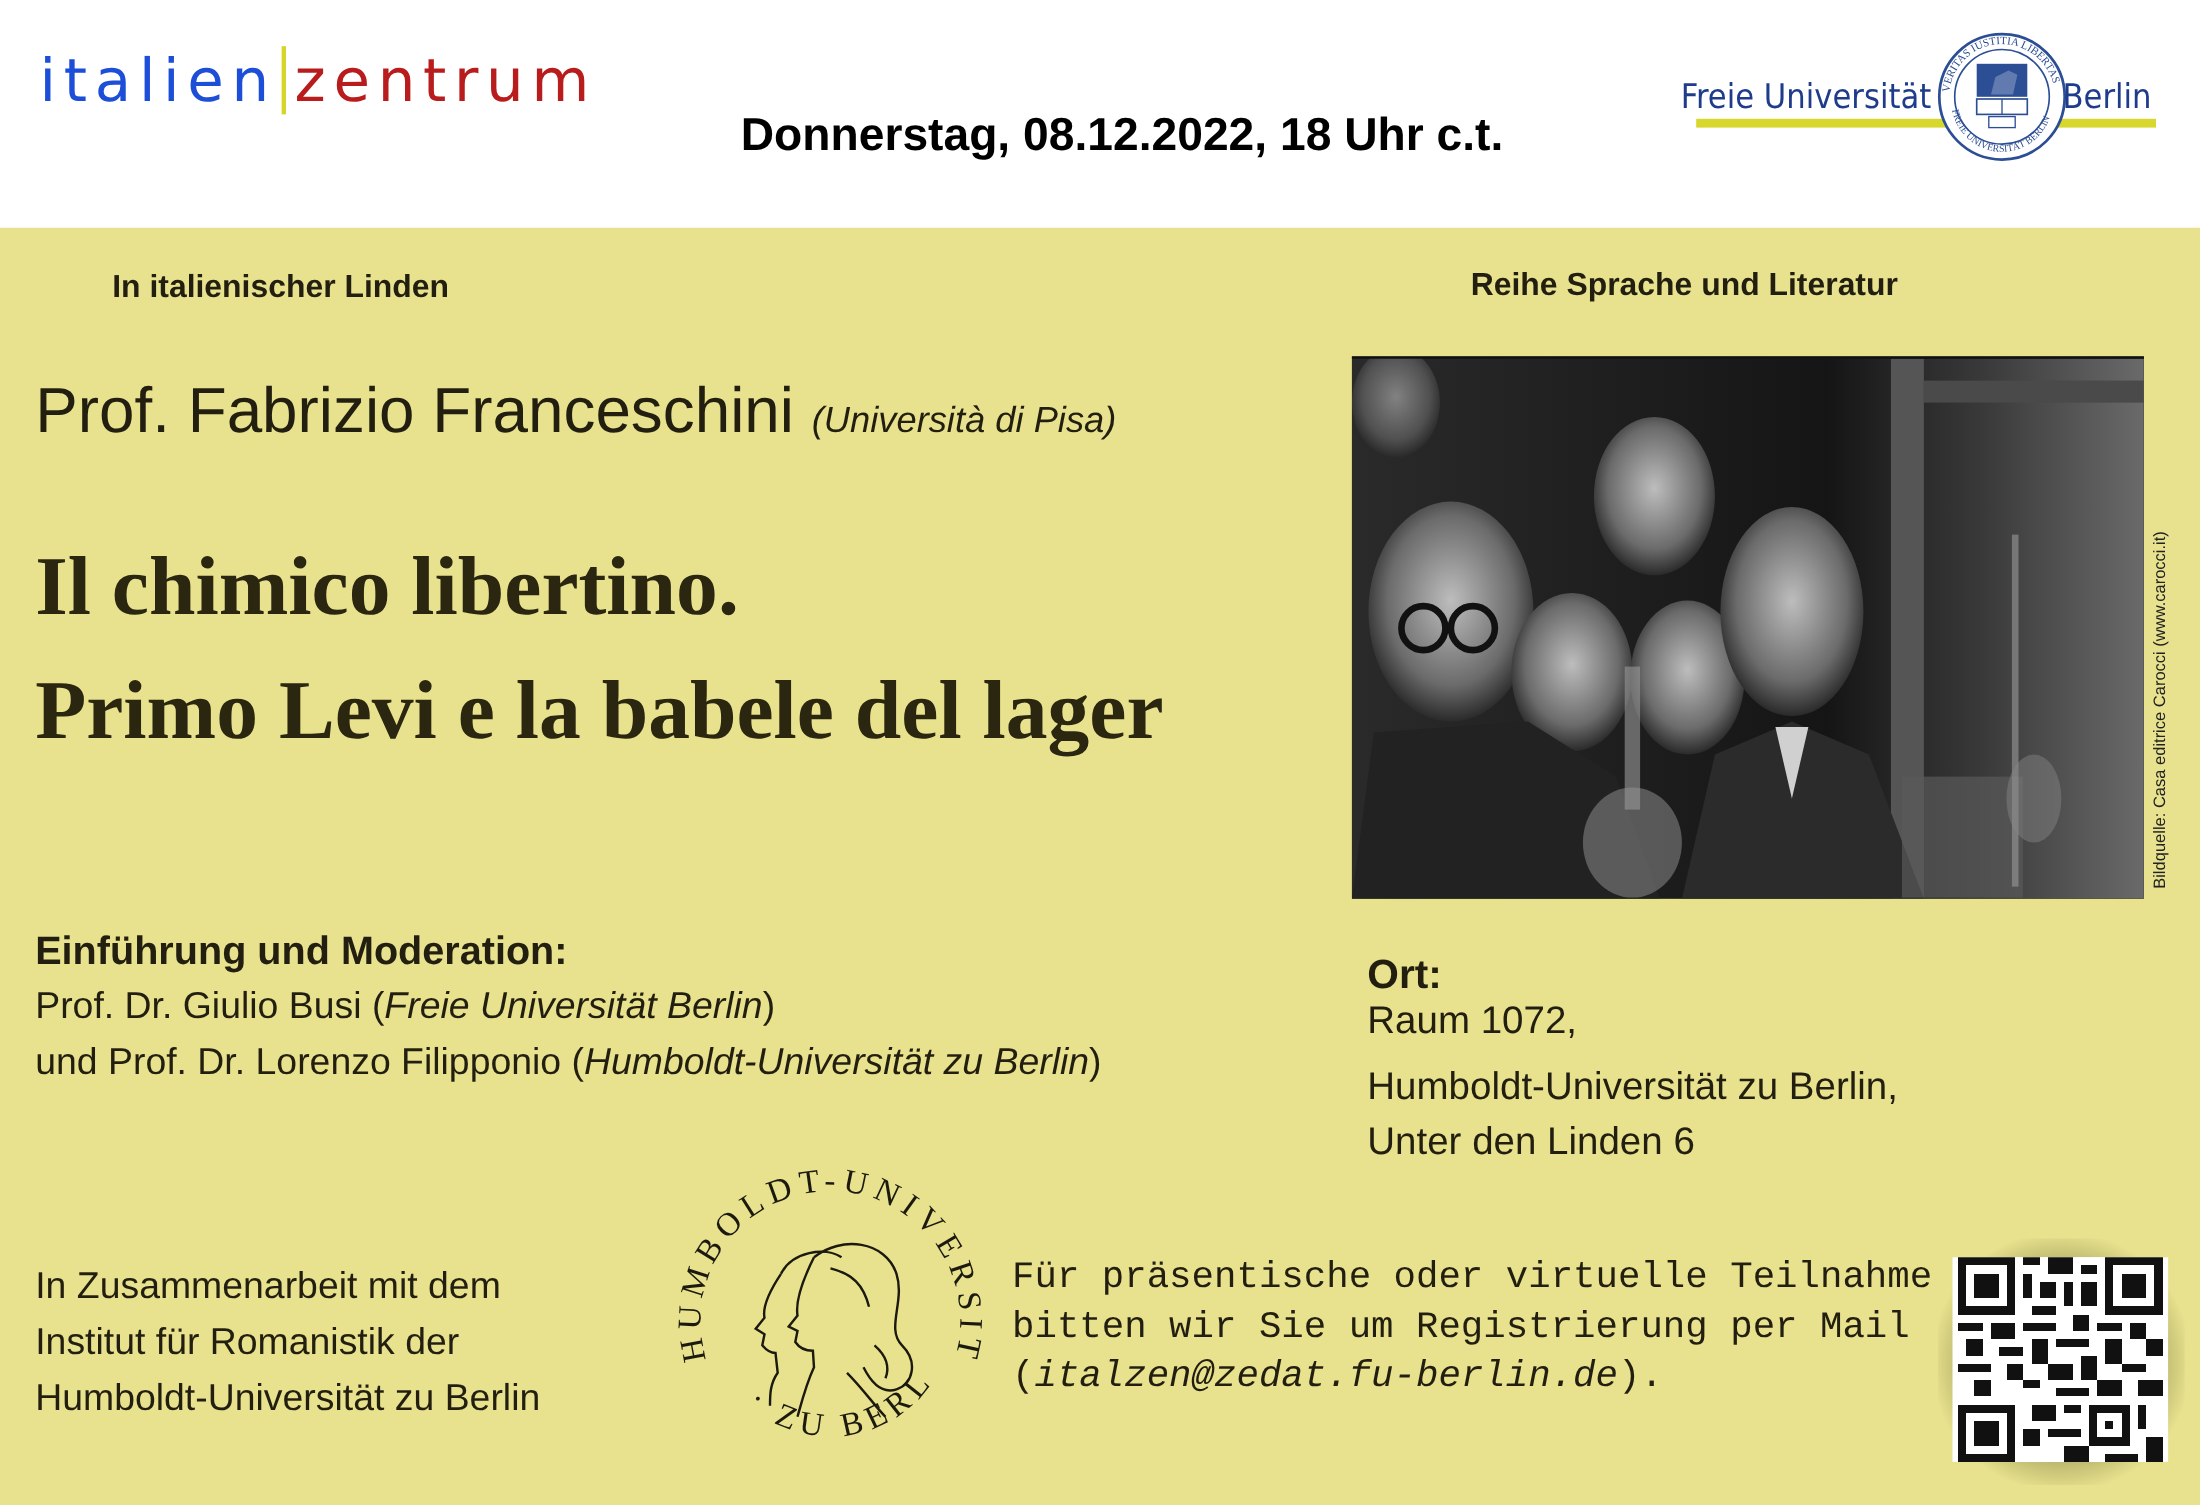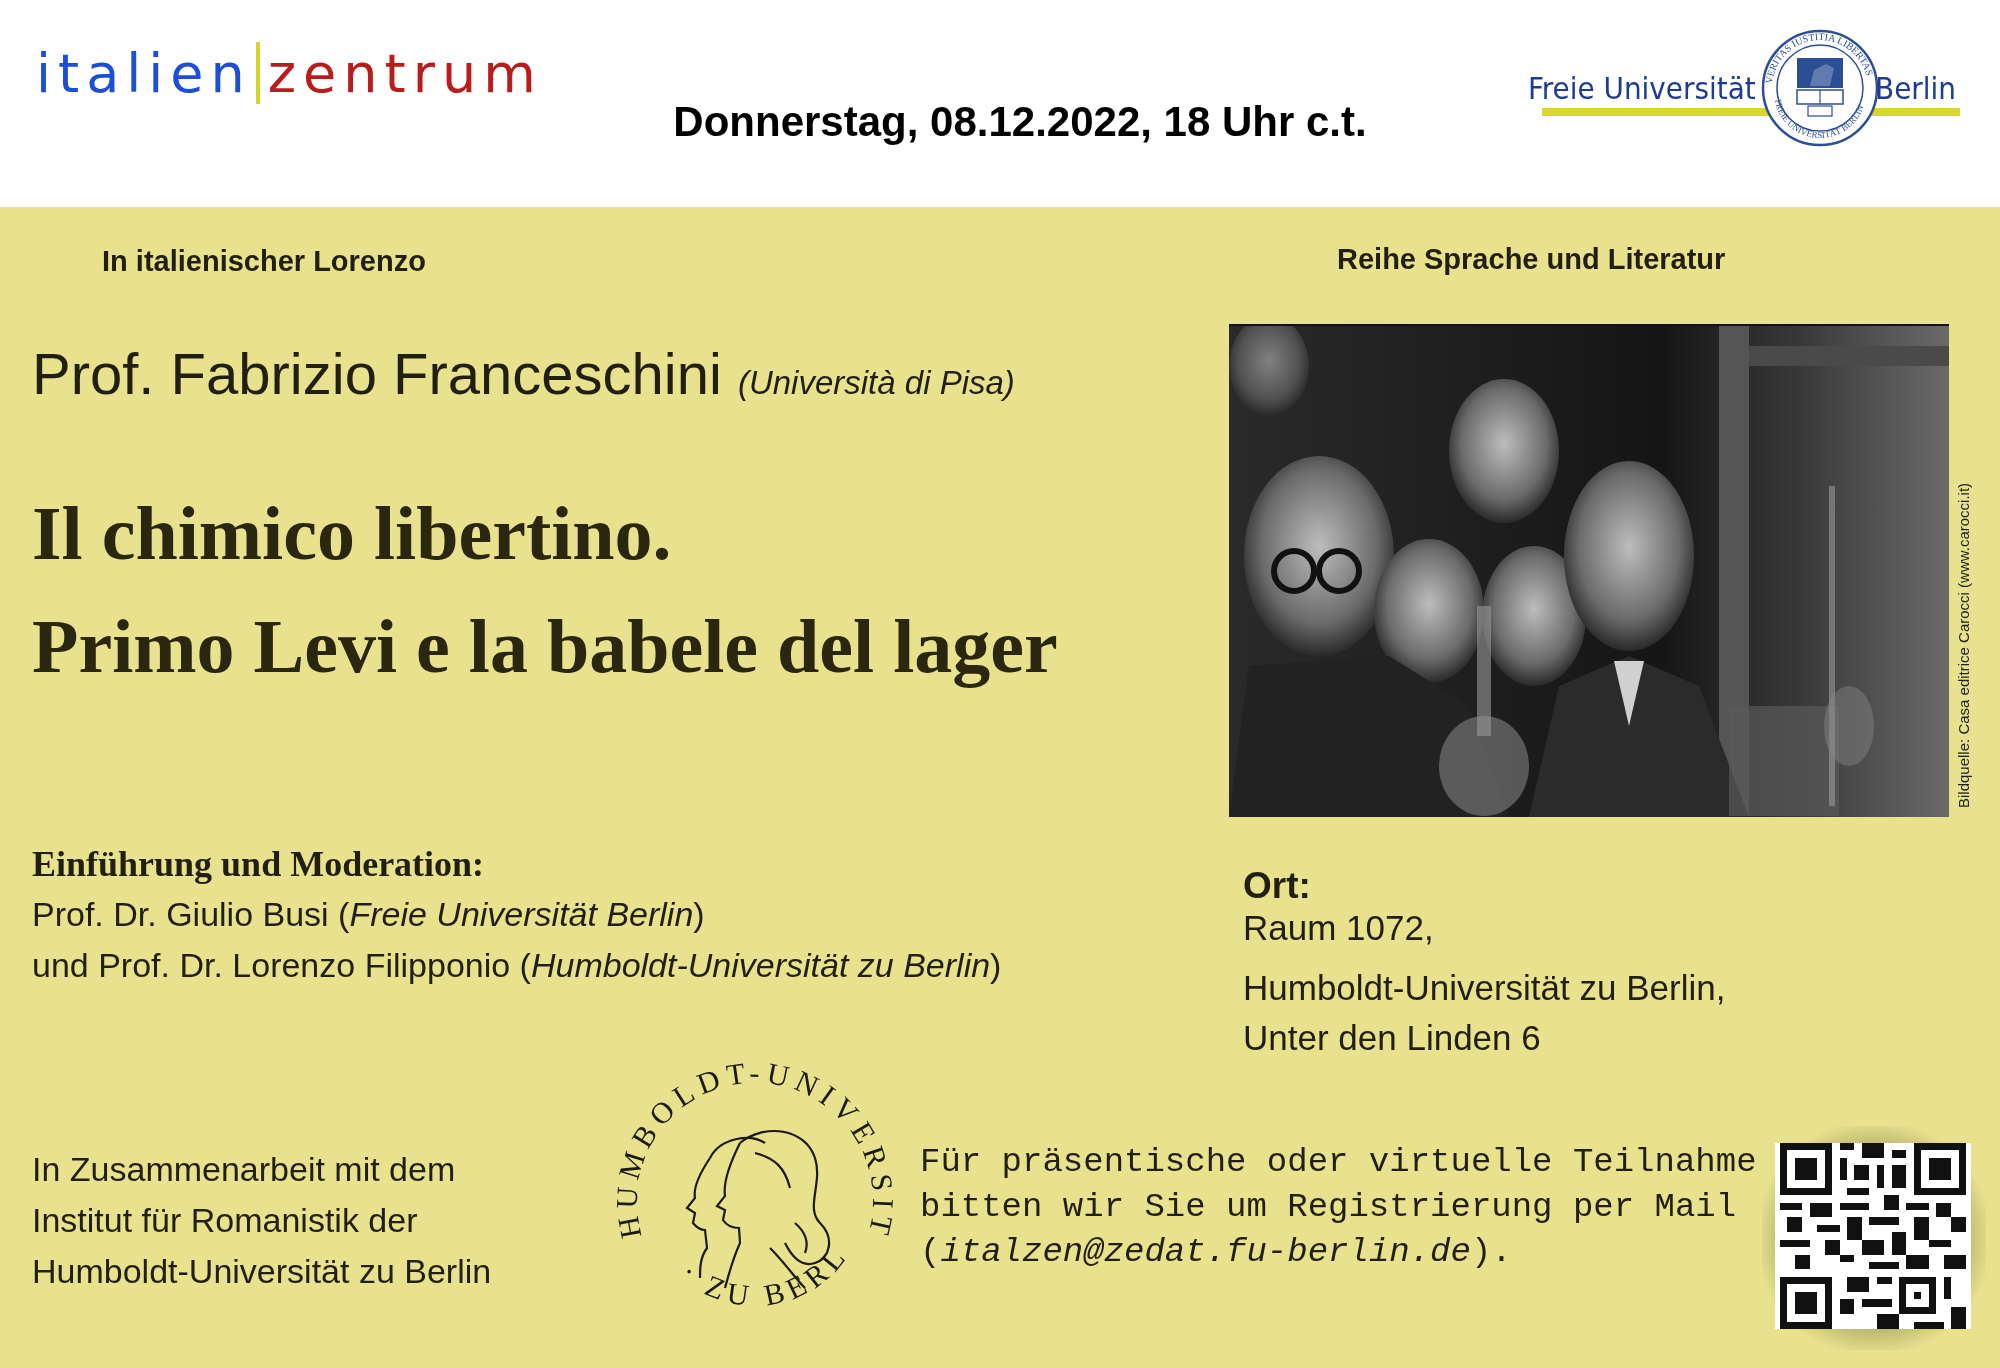--- a/index.html
+++ b/index.html
@@ -45,21 +45,21 @@
   .title { left: 32px; font-family: "Liberation Serif", serif; font-weight: bold; font-size: 76px; white-space: nowrap; color: #2a2610; text-align: center; }
   .title1 { top: 490px; }
   .title2 { top: 603px; }
 
   
   .photo { left: 1229px; top: 324px; width: 720px; height: 491px; background: #1b1b1b; overflow: hidden;
     border-top: 2px solid #111; }
   .credit { left: 1955px; top: 808px; transform-origin: left top; transform: rotate(-90deg);
     font-family: "Liberation Sans", sans-serif; font-size: 15px; white-space: nowrap; color: #222; }
 
-  .mod-h { left: 32px; top: 843px; font-family: Liberation Serif, serif; font-weight: bold; font-size: 36px; }
+  .mod-h { left: 32px; top: 843px; font-family: Liberation Sans, sans-serif; font-weight: bold; font-size: 36px; }
   .mod-l { left: 32px; font-family: "Liberation Sans", sans-serif; font-size: 34px; white-space: nowrap; }
   .mod-l1 { top: 895px; }
   .mod-l2 { top: 946px; }
   .it { font-style: italic; }
 
   .ort-h { left: 1243px; top: 865px; font-family: "Liberation Sans", sans-serif; font-weight: bold; font-size: 37px; }
   .ort-l { left: 1243px; font-family: "Liberation Sans", sans-serif; font-size: 35px; white-space: nowrap; }
   .ort-l1 { top: 908px; }
   .ort-l2 { top: 968px; }
   .ort-l3 { top: 1018px; }
@@ -105,21 +105,21 @@
     <text font-family="Liberation Serif, serif" font-size="9" fill="#2c4e95"><textPath href="#fuArc2" startOffset="8">FREIE UNIVERSITÄT BERLIN</textPath></text>
     <rect x="37" y="30" width="46" height="30" fill="#2c4e95"></rect>
     <path d="M 50 58 L 54 42 L 66 36 L 74 40 L 70 58 Z" fill="#fff" opacity="0.25"></path>
     <rect x="37" y="62" width="46" height="14" fill="#fff" stroke="#2c4e95" stroke-width="1.5"></rect>
     <line x1="60" y1="62" x2="60" y2="76" stroke="#2c4e95" stroke-width="1.2"></line>
     <rect x="48" y="78" width="24" height="10" fill="#fff" stroke="#2c4e95" stroke-width="1.2"></rect>
   </svg>
   <span class="fu-text fu-t2">Berlin</span>
 </div>
 
-<div class="abs lbl-lang">In italienischer Lorenzo</div>
+<div class="abs lbl-lang">In italienischer Linden</div>
 <div class="abs lbl-series">Reihe Sprache und Literatur</div>
 
 <div class="abs speaker">
   <span>Prof. Fabrizio Franceschini</span>
   <span class="aff">(Università di Pisa)</span>
 </div>
 
 <div class="abs title title1">Il chimico libertino.</div>
 <div class="abs title title2">Primo Levi e la babele del lager</div>
 

